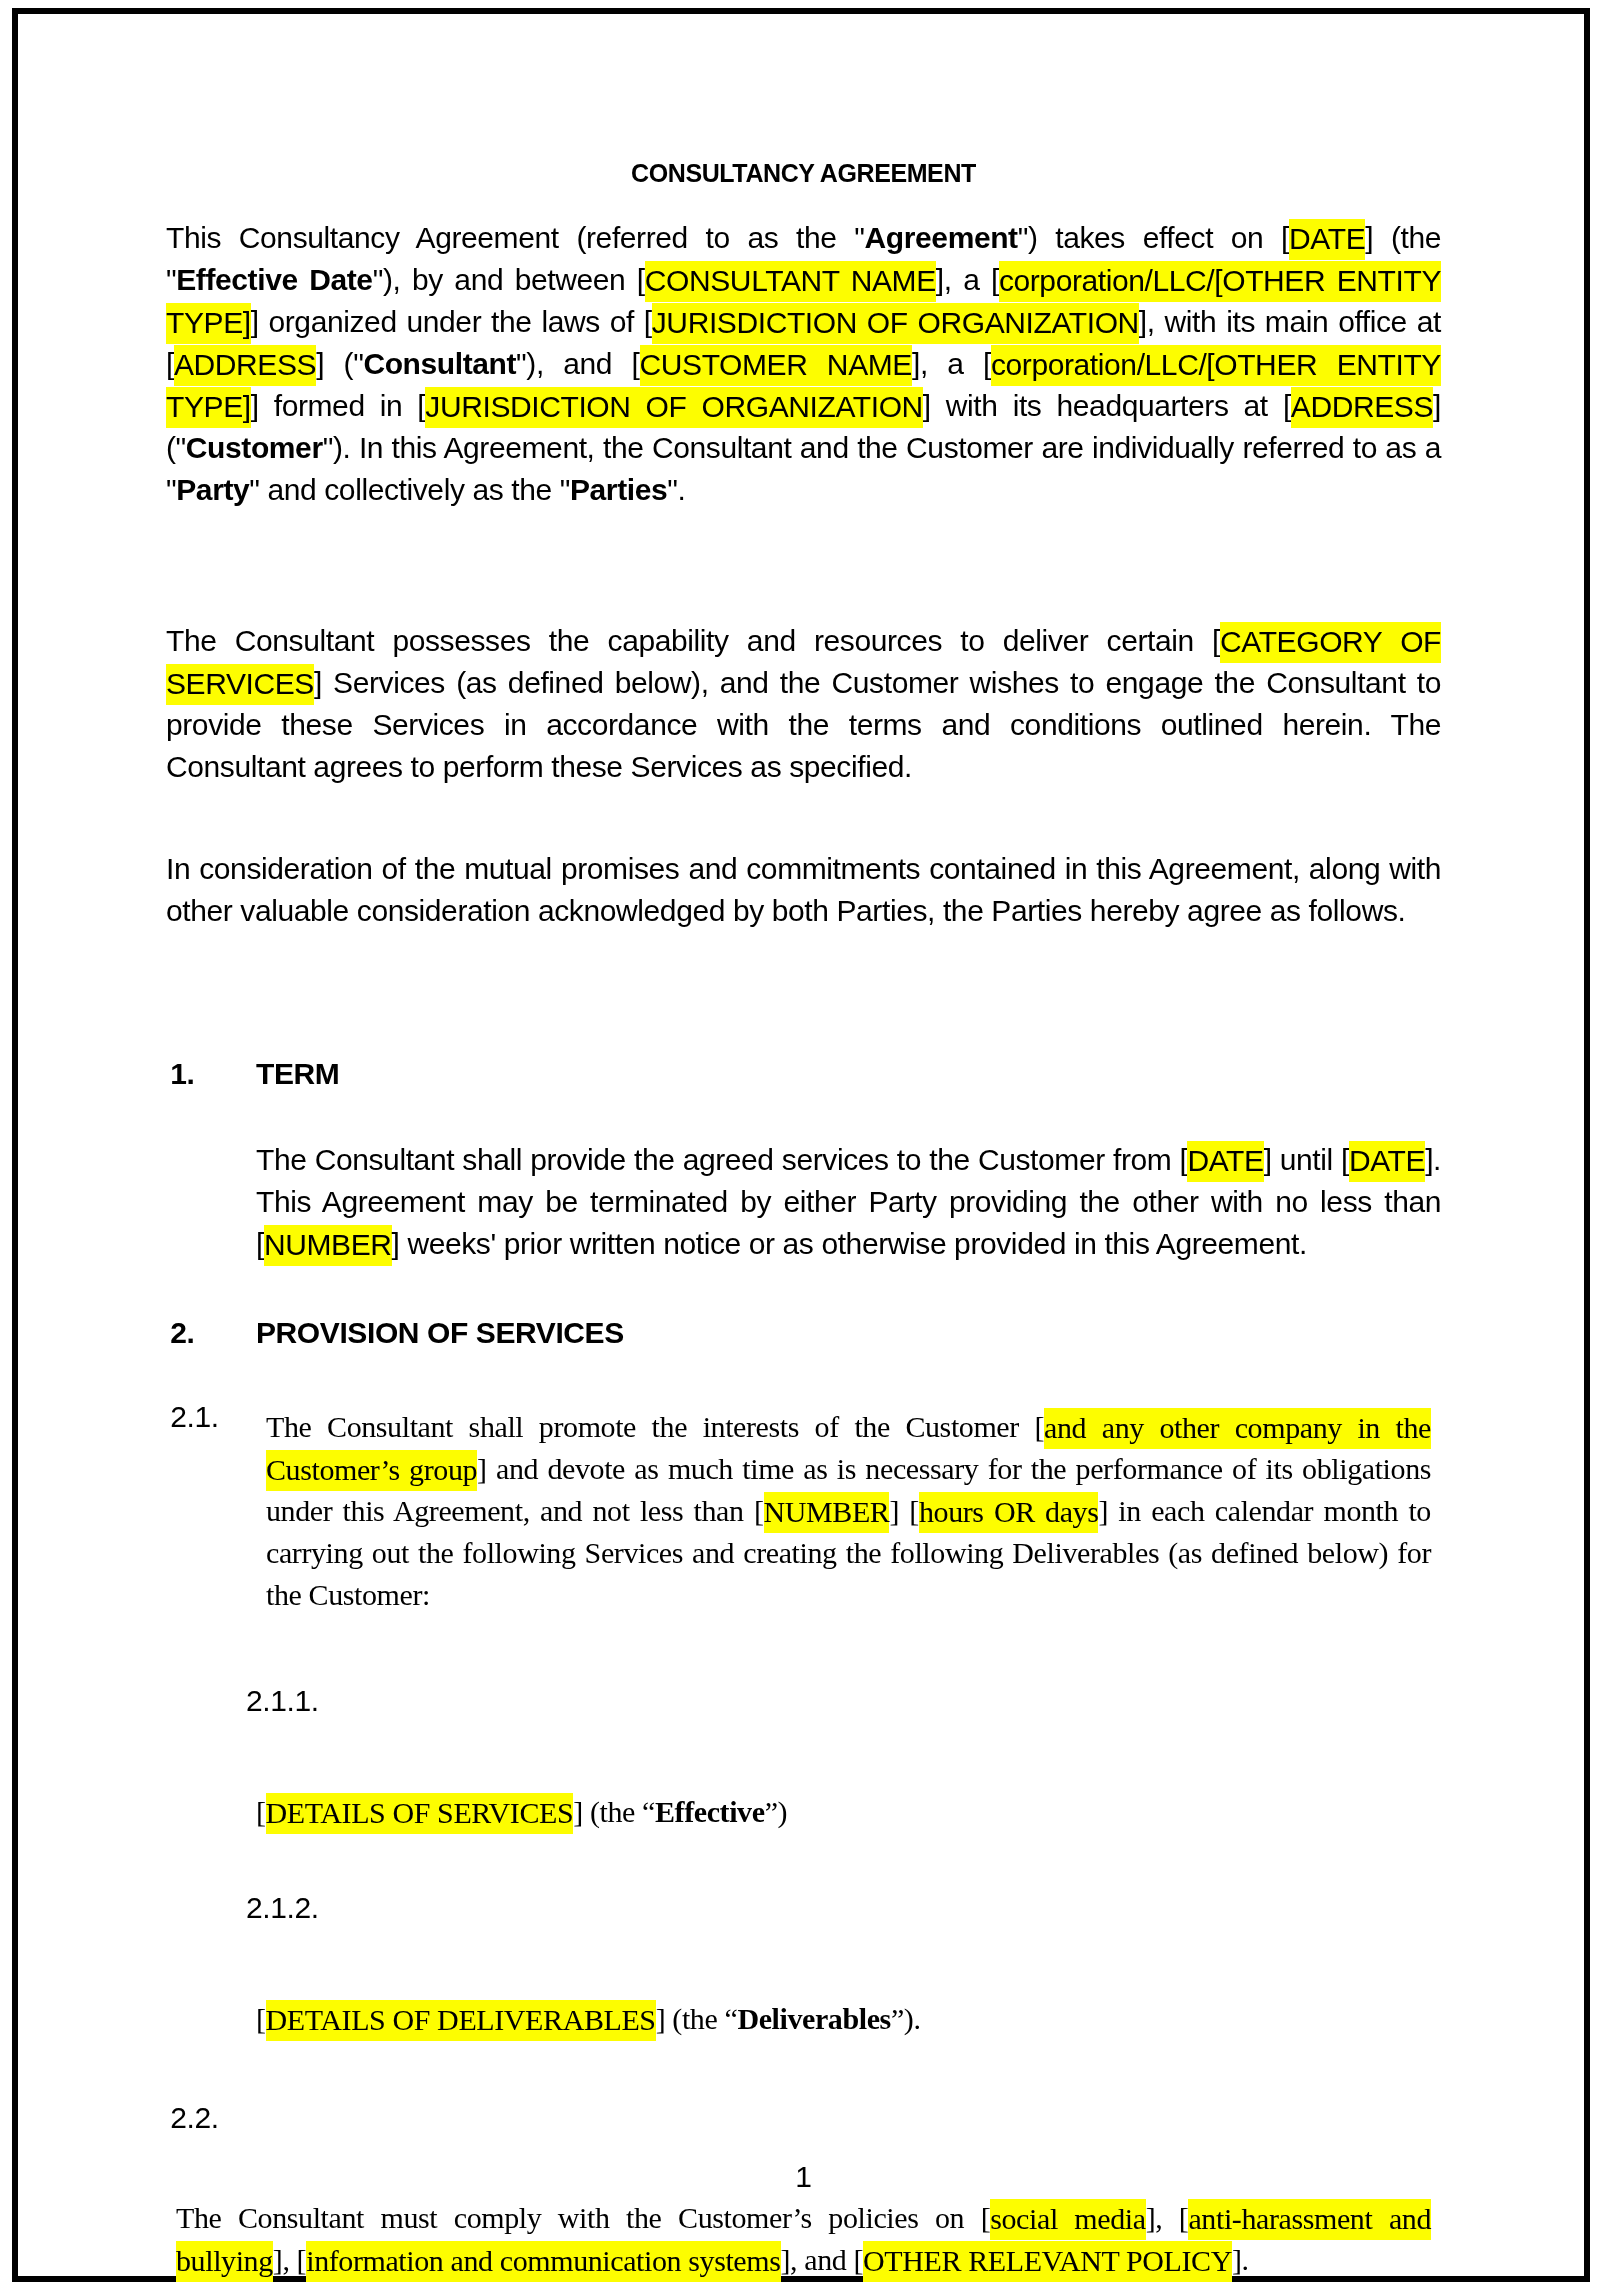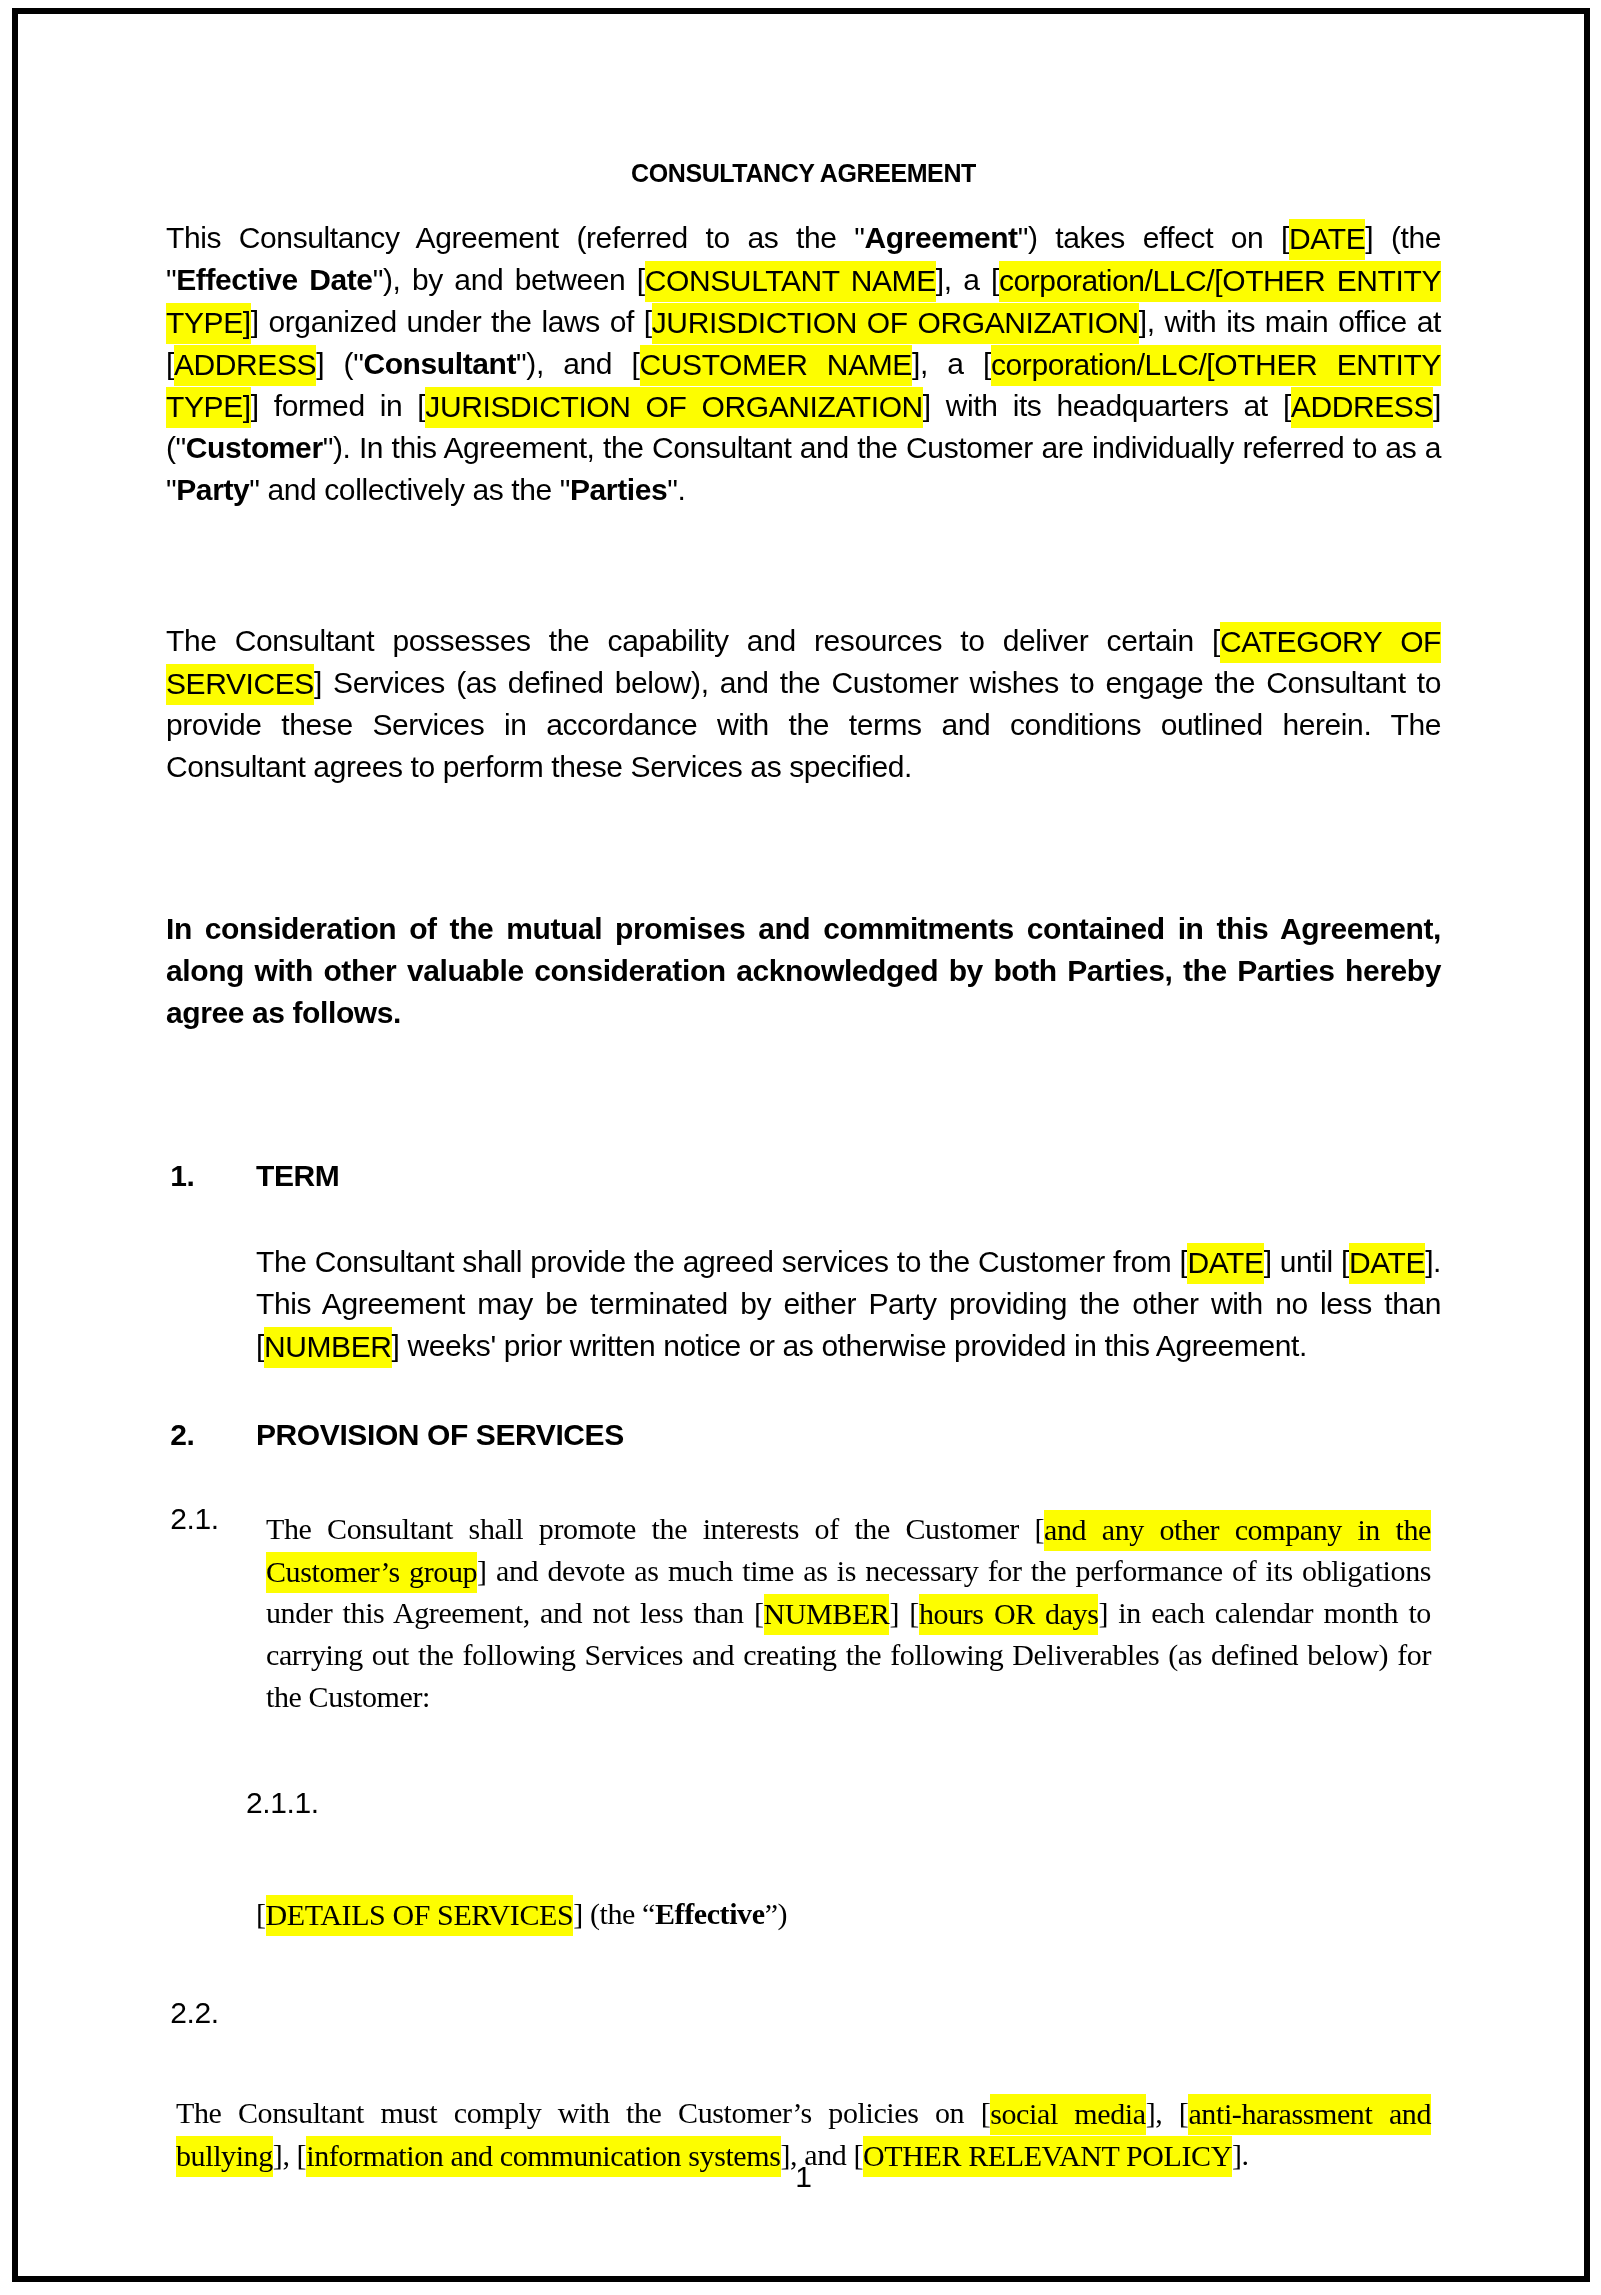--- a/index.html
+++ b/index.html
@@ -49,21 +49,21 @@
   .heading-row .num, .heading-row .label {
     font-weight:700; font-size:30px; line-height:42px; letter-spacing:-0.4px;
   }
   .row.sub { padding-left:80px;flex-direction:column; }
   .row.sub .num { flex:0 0 101px; padding-left:0; }
   .indented { margin-left:90px; }
   .noj { text-align:left; }
 
   #p-intro { margin-top:23px; }
   #p-background { margin-top:109px; }
-  #p-consideration { margin-top:120px;font-weight:bold; }
+  #p-consideration { margin-top:60px; }
   #h-term { margin-top:121px; }
   #p-term { margin-top:44px; }
   #h-services { margin-top:47px; }
   #c-2-1 { margin-top:42px; }
   #c-2-1-1 { margin-top:54px; }
   #c-2-1-2 { margin-top:44px; }
   #c-2-2 { margin-top:47px;flex-direction:column; }
 
   .page-number {
     position:absolute; top:2156px; left:166px; width:1275px;
@@ -102,20 +102,24 @@
     <div class="row" id="c-2-1">
       <span class="num">2.1.</span>
       <p class="para txt"><span>The Consultant shall promote the interests of the Customer [</span><span class="hl">and any other company in the Customer’s group</span><span>] and devote as much time as is necessary for the performance of its obligations under this Agreement, and not less than [</span><span class="hl">NUMBER</span><span>] [</span><span class="hl">hours OR days</span><span>] in each calendar month to carrying out the following Services and creating the following Deliverables (as defined below) for the Customer:</span></p>
     </div>
 
     <div class="row sub" id="c-2-1-1">
       <span class="num">2.1.1.</span>
       <p class="para txt noj"><span>[</span><span class="hl">DETAILS OF SERVICES</span><span>] (the “</span><span class="b">Effective</span><span>”)</span></p>
     </div>
 
+    <div class="row sub" id="c-2-1-2">
+      <span class="num">2.1.2.</span>
+      <p class="para txt noj"><span>[</span><span class="hl">DETAILS OF DELIVERABLES</span><span>] (the “</span><span class="b">Deliverables</span><span>”).</span></p>
+    </div>
 
     <div class="row" id="c-2-2">
       <span class="num">2.2.</span>
       <p class="para txt"><span>The Consultant must comply with the Customer’s policies on [</span><span class="hl">social media</span><span>], [</span><span class="hl">anti-harassment and bullying</span><span>], [</span><span class="hl">information and communication systems</span><span>], and [</span><span class="hl">OTHER RELEVANT POLICY</span><span>].</span></p>
     </div>
 
   </div>
 
   <div class="page-number">1</div>
 </div>

